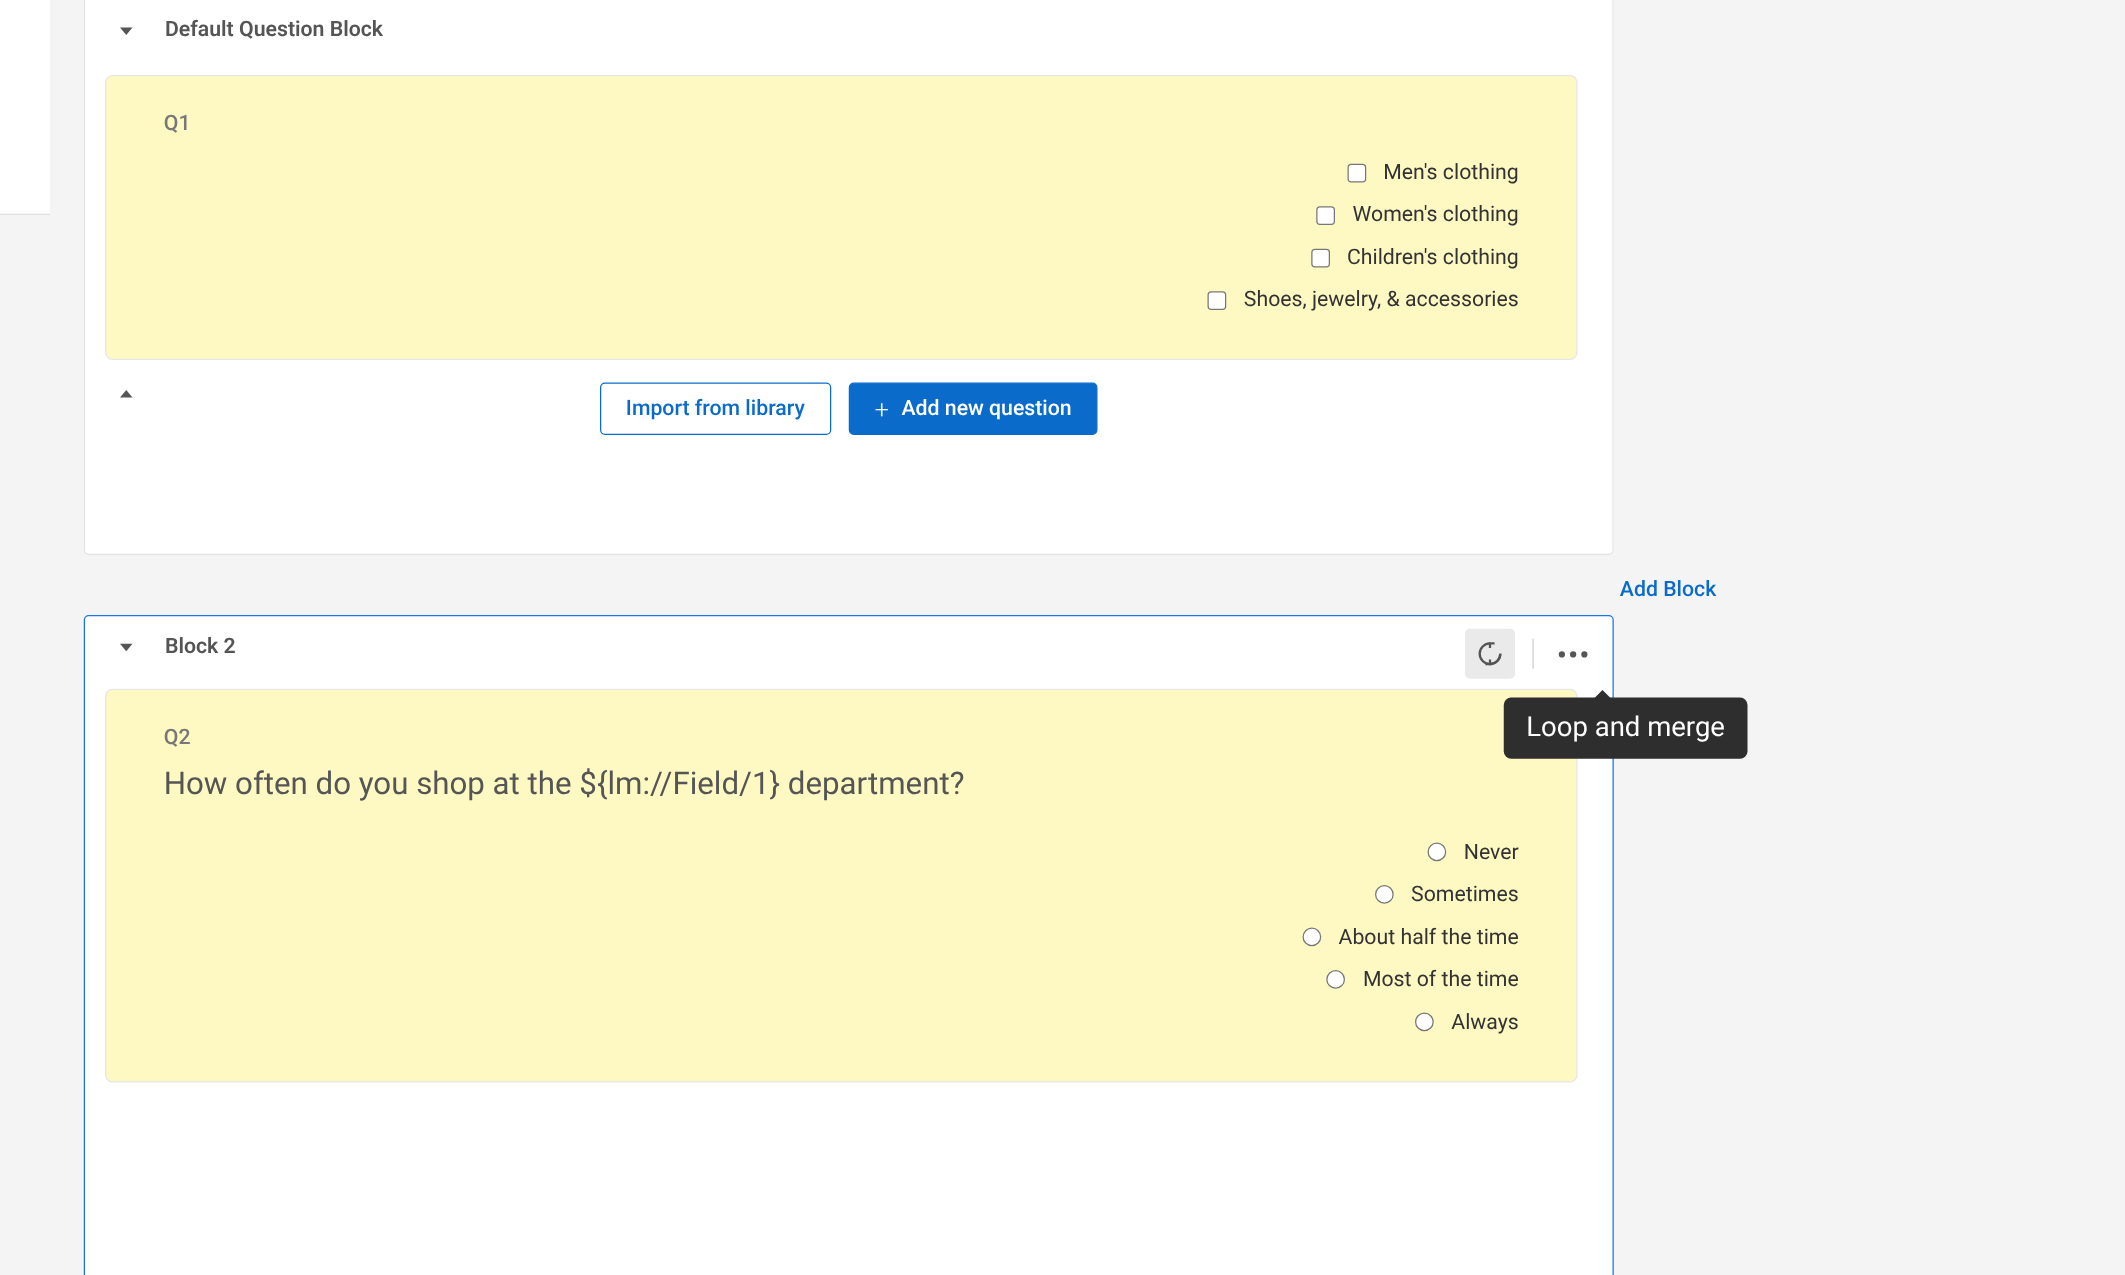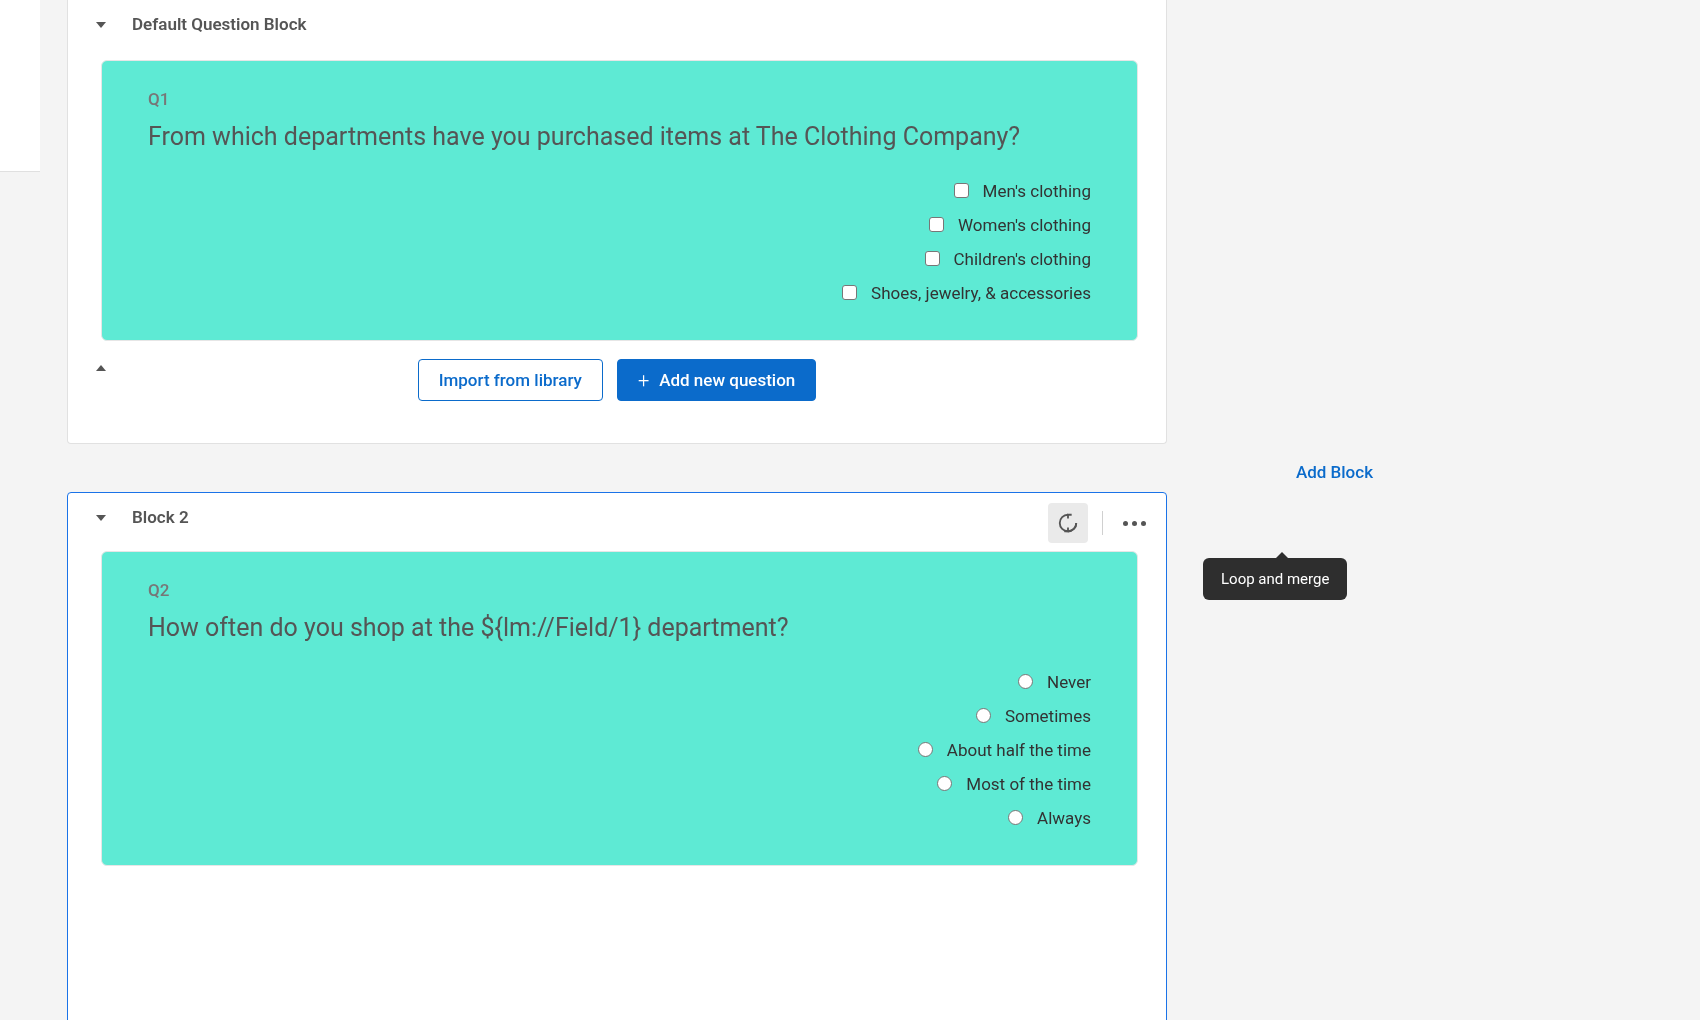--- a/index.html
+++ b/index.html
@@ -22,21 +22,21 @@
   left: 0;
   top: 0;
   width: 40px;
   height: 172px;
   background: #fff;
   border-bottom: 1px solid #e0e0e0;
 }
 .block-container {
   position: absolute;
   left: 67px;
-  width: 1100px;
+  width: 1224px;
   background: #fff;
   border: 1px solid #e1e1e1;
   border-radius: 4px;
 }
 #block1 {
   top: 0;
   height: 444px;
   border-top: none;
   border-top-left-radius: 0;
   border-top-right-radius: 0;
@@ -102,22 +102,22 @@
   padding: 6px;
   cursor: pointer;
 }
 .more-dot {
   width: 5px;
   height: 5px;
   border-radius: 50%;
   background: #555;
 }
 .question-card {
-  margin: 10px 28px 0 33px;
-  background: #5eead4;
+  margin: 10px 28px 0 16px;
+  background: #fef9c3;
   border: 1px solid #e6e6e6;
   border-radius: 6px;
   padding: 28px 46px 30px 46px;
   position: relative;
 }
 #block1 .question-card {
   margin-top: 12px;
 }
 .q-id {
   font-size: 17px;
@@ -205,21 +205,21 @@
   color: #0b6bcb;
   font-size: 17px;
   font-weight: 500;
   cursor: pointer;
   padding: 6px 0;
 }
 .tooltip {
   position: absolute;
   background: #2e2e2e;
   color: #fff;
-  font-size: 15px;
+  font-size: 22px;
   padding: 12px 18px;
   border-radius: 6px;
   white-space: nowrap;
 }
 .tooltip-arrow {
   position: absolute;
   top: -6px;
   left: 72px;
   width: 0;
   height: 0;
@@ -239,21 +239,20 @@
   <div class="left-spacer"></div>
 
   <div class="block-container" id="block1">
     <div class="block-header">
       <div class="block-toggle-icon"></div>
       <div class="block-title">Default Question Block</div>
     </div>
 
     <div class="question-card">
       <div class="q-id">Q1</div>
-      <div class="q-text">From which departments have you purchased items at The Clothing Company?</div>
       <ul class="choice-list">
         <li class="choice-row">
           <span class="choice-checkbox"></span>
           <span class="choice-label">Men's clothing</span>
         </li>
         <li class="choice-row">
           <span class="choice-checkbox"></span>
           <span class="choice-label">Women's clothing</span>
         </li>
         <li class="choice-row">

